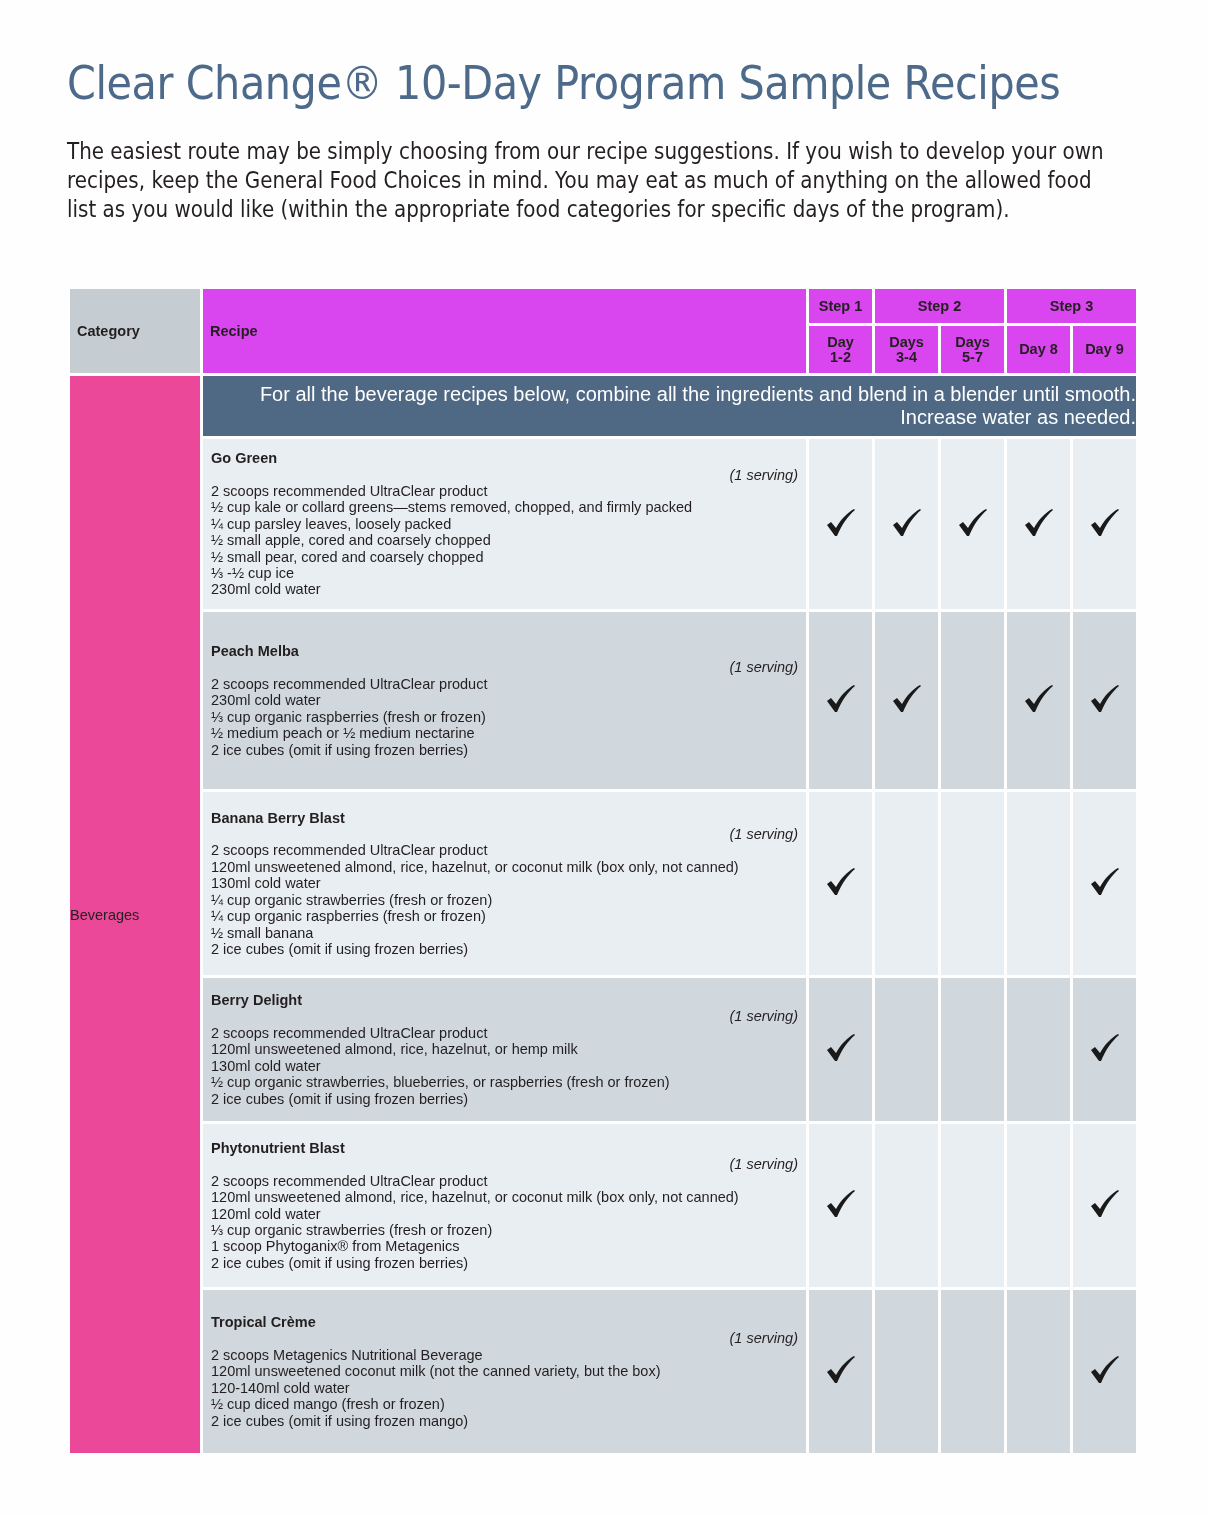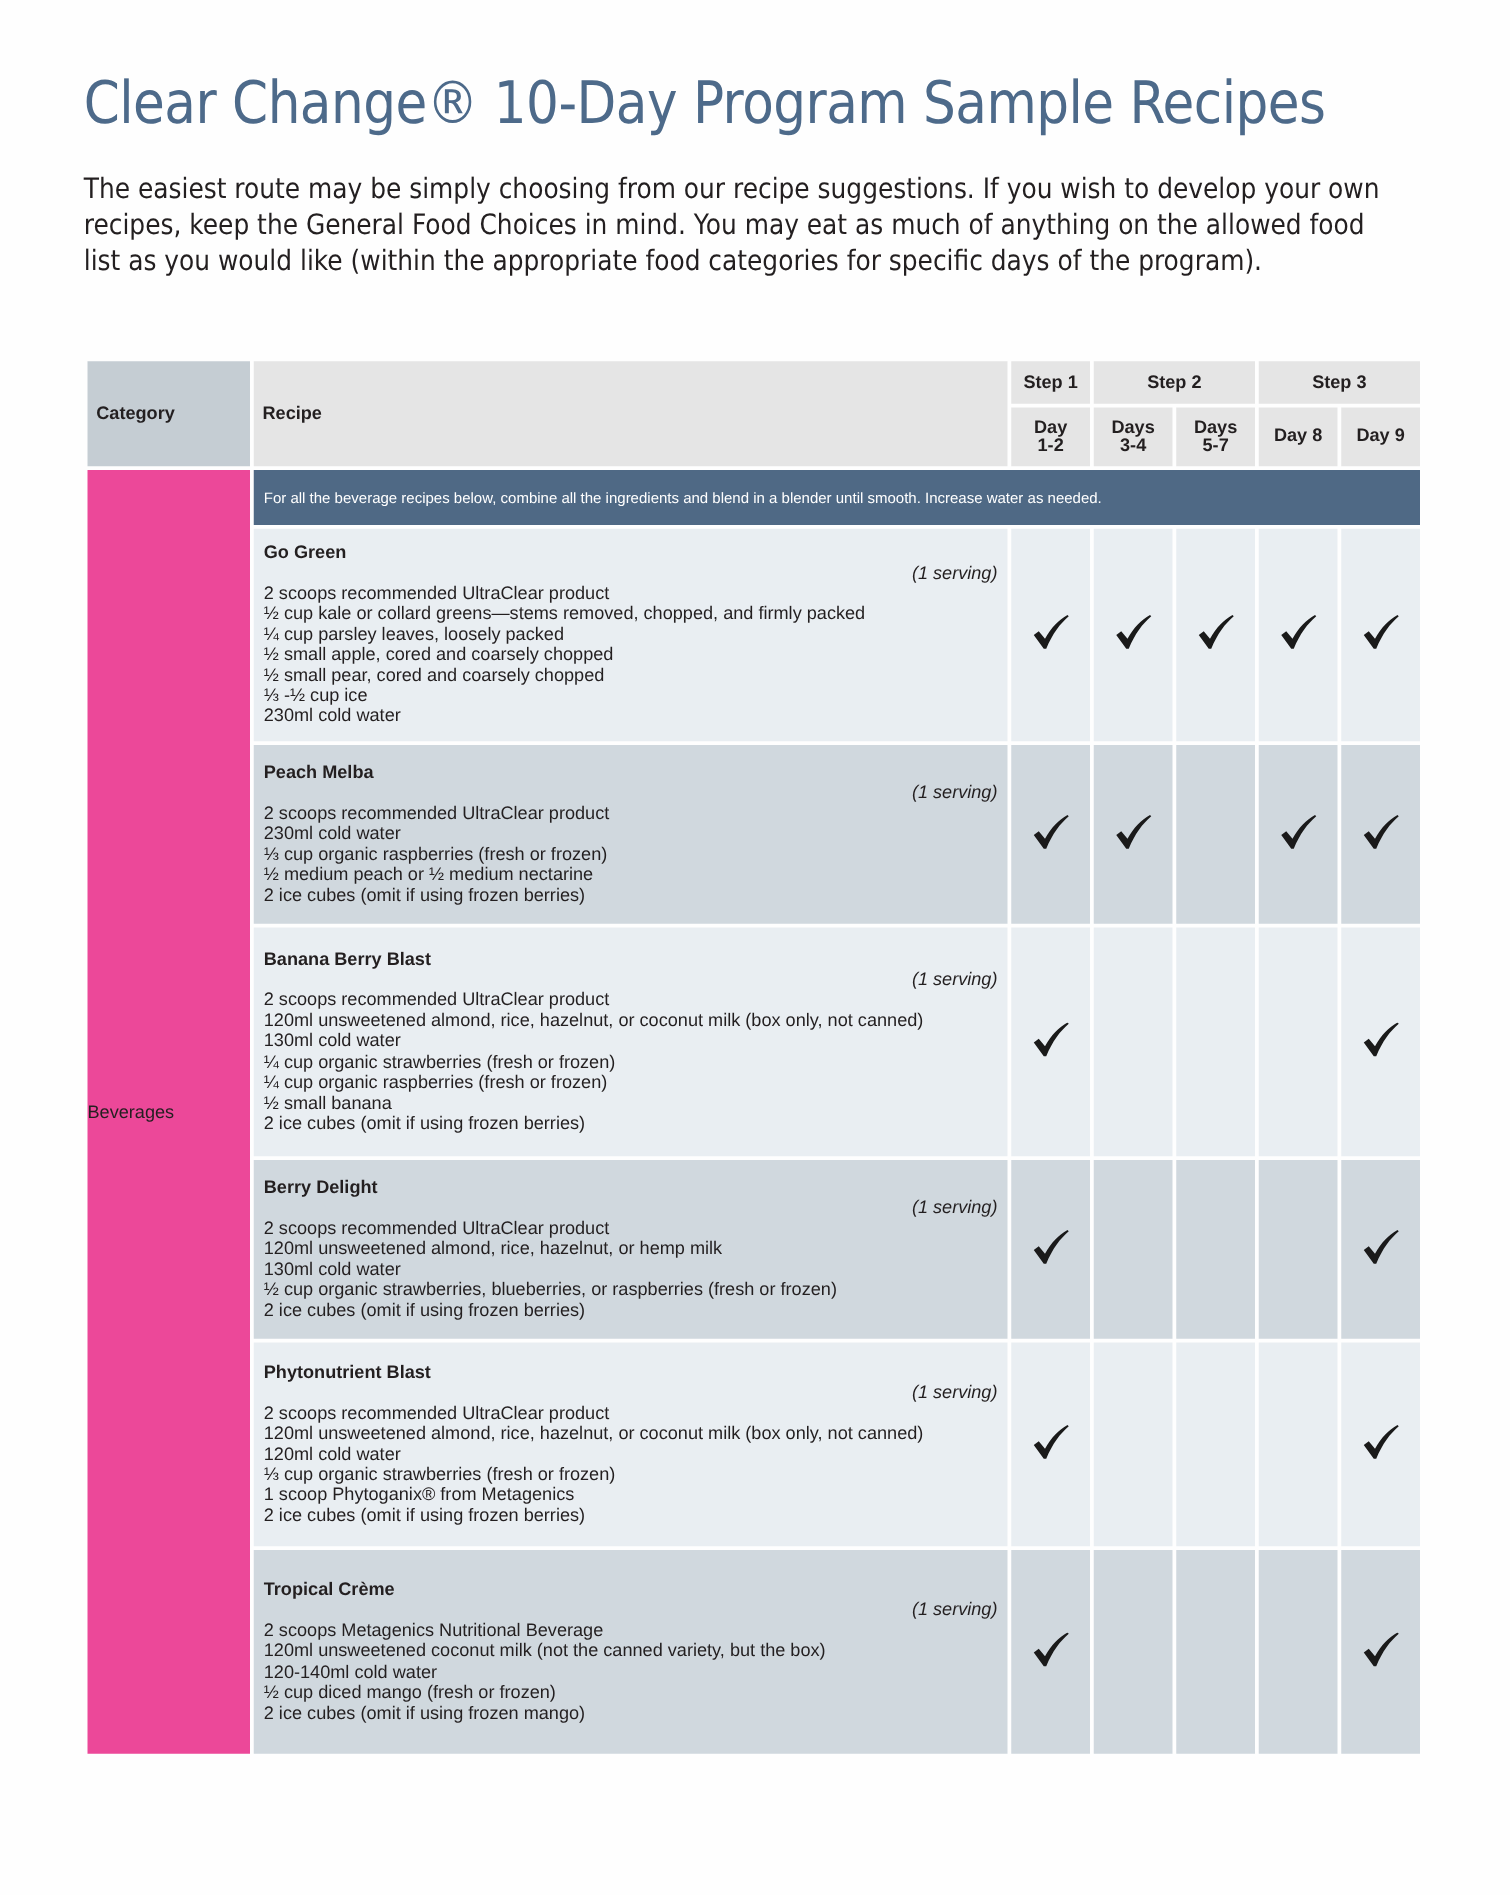--- a/index.html
+++ b/index.html
@@ -1,28 +1,28 @@
 <!DOCTYPE html>
 <html><head>
 <meta charset="utf-8">
 <style>
   html, body { margin: 0; padding: 0; background: #fefefe; }
   body { width: 1208px; height: 1516px; position: relative; font-family: "Liberation Sans", sans-serif; color: #231f20; overflow: hidden; }
   .title { position: absolute; left: 67px; top: 55px; margin: 0; font-weight: normal; font-size: 47px; letter-spacing: -0.5px; color: #4d6a8a; font-family: "DejaVu Sans", sans-serif; transform: scaleX(0.88); transform-origin: left top; white-space: nowrap; }
   .intro { position: absolute; left: 67px; top: 137px; width: 1190px; margin: 0; font-size: 22.5px; line-height: 29px; color: #231f20; font-family: "DejaVu Sans", sans-serif; transform: scaleX(0.885); transform-origin: left top; }
   table.recipes { position: absolute; left: 67px; top: 286px; border-collapse: separate; border-spacing: 3px; font-size: 14.5px; }
   table.recipes td, table.recipes th { padding: 0; }
-  .hdr { background: #e5e5e5; font-weight: bold; text-align: left; vertical-align: middle; font-size: 14.5px; color: #231f20; }
+  .hdr { background: #d946ef; font-weight: bold; text-align: left; vertical-align: middle; font-size: 14.5px; color: #231f20; }
   .hdr.cat { background: #c5cdd3; width: 123px; padding-left: 7px; margin-top: 41px; }
   .hdr.recipe { width: 596px; padding-left: 7px; }
   .hdr.step { text-align: center; height: 34px; }
   .hdr.day { text-align: center; height: 47px; line-height: 15px; }
   .col-day { width: 63px; }
   .cat-cell { background: #ec4899; font-weight: normal; padding-left: 7px; vertical-align: middle; }
-  .note { background: #4f6985; color: #ffffff; height: 44px; padding-left: 8px !important; font-size: 12px; }
+  .note { background: #4f6985; color: #ffffff; height: 60px; padding-left: 8px !important; font-size: 20px; text-align: right; }
   .recipe-cell { padding: 0 8px !important; vertical-align: middle; font-size: 14.5px; line-height: 16.4px; margin-left: 20px; }
   .row-light .recipe-cell, .row-light .check-cell { background: #e9eef2; }
   .row-dark .recipe-cell, .row-dark .check-cell { background: #d0d8de; }
   .recipe-name { font-weight: bold; display: block; }
   .serving { font-style: italic; display: block; text-align: right; }
   .ingredient { display: block; }
   .check-cell { text-align: center; vertical-align: middle; }
   .check-icon { display: inline-block; width: 30px; height: 28px; }
 </style>
 </head>
@@ -83,21 +83,21 @@
         <td class="check-cell"><svg class="check-icon" viewBox="0 0 30 28">
             <path d="M1 16 L5 13 L10 19 C15 10 21 4 28 0 L29 1 C22 7 16 15 11 27 L9 27 Z" fill="#1a1a1a"></path>
           </svg></td>
         <td class="check-cell"><svg class="check-icon" viewBox="0 0 30 28">
             <path d="M1 16 L5 13 L10 19 C15 10 21 4 28 0 L29 1 C22 7 16 15 11 27 L9 27 Z" fill="#1a1a1a"></path>
           </svg></td>
         <td class="check-cell"><svg class="check-icon" viewBox="0 0 30 28">
             <path d="M1 16 L5 13 L10 19 C15 10 21 4 28 0 L29 1 C22 7 16 15 11 27 L9 27 Z" fill="#1a1a1a"></path>
           </svg></td>
       </tr>
-      <tr class="row-dark" style="height: 143px;">
+      <tr class="row-dark" style="height: 177px;">
         <td class="recipe-cell">
           <span class="recipe-name">Peach Melba</span>
           <span class="serving">(1 serving)</span>
           <span class="ingredient">2 scoops recommended UltraClear product</span>
           <span class="ingredient">230ml cold water</span>
           <span class="ingredient">⅓ cup organic raspberries (fresh or frozen)</span>
           <span class="ingredient">½ medium peach or ½ medium nectarine</span>
           <span class="ingredient">2 ice cubes (omit if using frozen berries)</span>
         </td>
         <td class="check-cell"><svg class="check-icon" viewBox="0 0 30 28">

